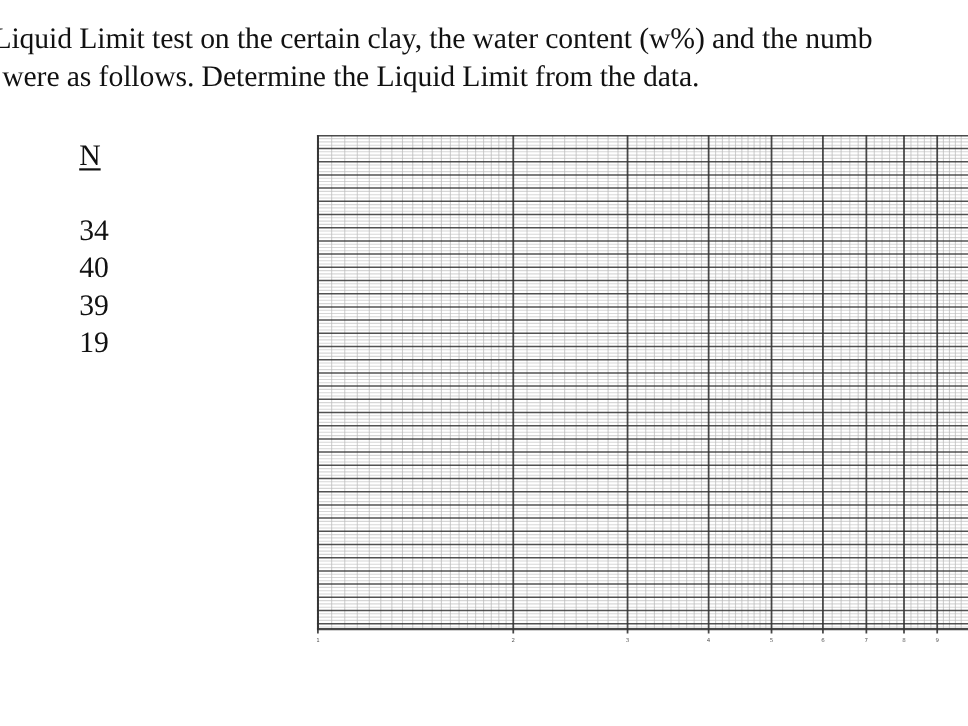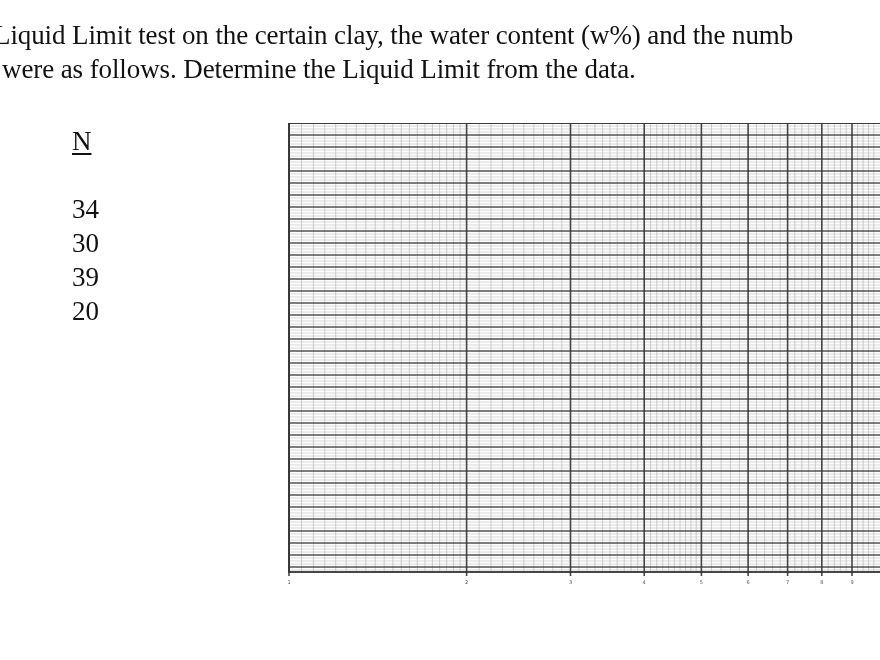--- a/index.html
+++ b/index.html
@@ -32,23 +32,23 @@
 <body>
 
 <div class="problem-text">
   <div>Liquid Limit test on the certain clay, the water content (w%) and the numb</div>
   <div class="line2">were as follows.  Determine the Liquid Limit from the data.</div>
 </div>
 
 <div class="n-column">
   <div class="n-header">N</div>
   <div class="n-value">34</div>
-  <div class="n-value">30</div>
+  <div class="n-value">40</div>
   <div class="n-value">39</div>
-  <div class="n-value">20</div>
+  <div class="n-value">19</div>
 </div>
 
 <div class="graph-paper">
   <svg id="grid" width="592" height="465" xmlns="http://www.w3.org/2000/svg">
       <line x1="0" y1="3" x2="592" y2="3" stroke="#bbbbbb" stroke-width="1" stroke-opacity="0.6"></line>
       <line x1="0" y1="6" x2="592" y2="6" stroke="#bbbbbb" stroke-width="1" stroke-opacity="0.6"></line>
       <line x1="0" y1="9" x2="592" y2="9" stroke="#bbbbbb" stroke-width="1" stroke-opacity="0.6"></line>
       <line x1="0" y1="15" x2="592" y2="15" stroke="#bbbbbb" stroke-width="1" stroke-opacity="0.6"></line>
       <line x1="0" y1="18" x2="592" y2="18" stroke="#bbbbbb" stroke-width="1" stroke-opacity="0.6"></line>
       <line x1="0" y1="21" x2="592" y2="21" stroke="#bbbbbb" stroke-width="1" stroke-opacity="0.6"></line>

